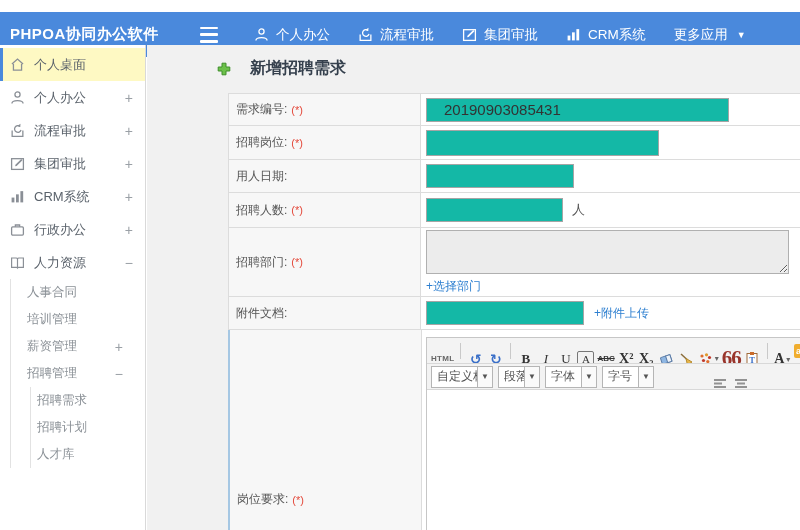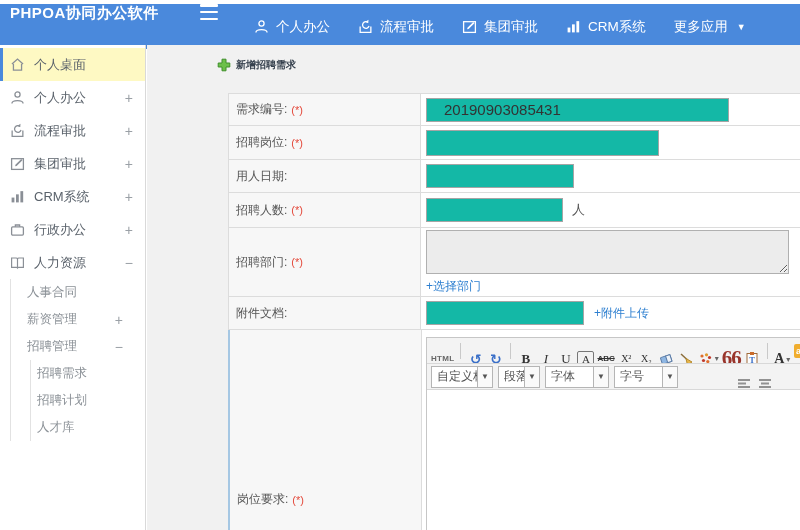--- a/index.html
+++ b/index.html
@@ -1,21 +1,21 @@
 <!DOCTYPE html>
 <html><head>
 <meta charset="utf-8">
 <style>
   * { margin:0; padding:0; box-sizing:border-box; }
   html,body { width:800px; height:530px; overflow:hidden; background:#fff;
     font-family:"Liberation Sans","DejaVu Sans",sans-serif; }
 
   
-  .header { position:absolute; left:0; top:4px; width:800px; height:45px;
-    background:#4a89dc; display:flex; align-items:flex-start; color:#fff; }
+  .header { position:absolute; left:0; top:12px; width:800px; height:45px;
+    background:#4a89dc; display:flex; align-items:center; color:#fff; }
   .logo { width:186px; padding-left:10px; font-size:15px; font-weight:bold; letter-spacing:.5px; }
   .hamburger { width:22px; height:16px; margin-left:14px; display:flex; flex-direction:column;
     justify-content:space-between; cursor:pointer; }
   .hamburger span { display:block; width:18px; height:2.5px; background:#fff; border-radius:1px; }
   .topnav { display:flex; align-items:center; margin-left:18px; }
   .topnav .nav-item { display:flex; align-items:center; gap:7px; padding:0 14px; height:45px;
     font-size:13.5px; cursor:pointer; }
   .topnav svg { display:block; }
   .caret-down { font-size:9px; margin-left:2px; }
 
@@ -30,22 +30,22 @@
   .s-children { margin-left:10px; border-left:1px solid #e2e2e2; }
   .s-child { height:27px; display:flex; align-items:center; padding-left:16px; font-size:12.5px;
     color:#8b9197; cursor:pointer; }
   .s-child .expand { margin-right:22px; }
   .s-children2 { margin-left:19px; border-left:1px solid #e2e2e2; }
   .s-children2 .s-child { padding-left:6px; }
 
   
   .main { position:absolute; left:147px; top:45px; width:653px; height:485px;
     background:#f1f1f1; overflow:hidden; }
-  .page-title { position:absolute; left:70px; top:13px; display:flex; align-items:center; gap:5px;
-    font-size:10px; font-weight:bold; color:#35404d; }
+  .page-title { position:absolute; left:70px; top:13px; display:flex; align-items:center; gap:19px;
+    font-size:16px; font-weight:bold; color:#35404d; }
 
   .form-table { position:absolute; left:81px; top:48px; width:660px; }
   .frow { display:grid; grid-template-columns:192px 1fr; background:#fff;
     border:1px solid #dcdcdc; border-top:none; }
   .frow.first { border-top:1px solid #dcdcdc; }
   .fl { background:#f7f7f7; border-right:1px solid #dcdcdc; display:flex; align-items:center;
     padding-left:7px; font-size:12px; color:#555; gap:4px; }
   .req { color:#e4493b; font-size:11px; }
   .fv { display:flex; align-items:center; padding-left:5px; background:#fff; }
   .h33{height:33px}.h34{height:34px}.h35{height:35px}.h69{height:69px}
@@ -70,33 +70,33 @@
     font-size:13px; color:#333; cursor:pointer; border-radius:2px;margin-top:16px; }
   .tsep { width:1px; height:16px; background:#c9c9c9; margin:0 3px; flex:none; }
   .t-src { font-size:8px; font-weight:bold; color:#666; letter-spacing:.3px; }
   .t-undo,.t-redo { color:#3a6fc8; font-weight:bold; font-size:14px; }
   .t-b { font-family:"Liberation Serif","DejaVu Serif",serif; font-weight:bold; }
   .t-i { font-family:"Liberation Serif","DejaVu Serif",serif; font-style:italic; }
   .t-u { font-family:"Liberation Serif","DejaVu Serif",serif; text-decoration:underline; }
   .t-abox { font-family:"Liberation Serif","DejaVu Serif",serif; font-size:11px;
     border:1px solid #777; padding:0 2px; height:15px; }
   .t-abc { font-size:8px; font-weight:bold; text-decoration:line-through; }
-  .t-supsub { font-size:10px; font-weight:normal; font-family:"Liberation Serif","DejaVu Serif",serif; }
+  .t-supsub { font-size:14px; font-weight:bold; font-family:"Liberation Serif","DejaVu Serif",serif; }
   .t-quote { font-family:"Liberation Serif","DejaVu Serif",serif; font-weight:bold;
     color:#99342b; font-size:21px; letter-spacing:-1px; }
   .t-fc { font-family:"Liberation Serif","DejaVu Serif",serif; font-size:14px; font-weight:bold; }
   .mini-caret { font-size:8px; color:#666; margin-left:2px; }
   .t-hl { width:15px; height:14px; background:#f0ad2e; border-radius:2px; color:#fff;
     font-size:9px; font-weight:bold; display:flex; align-items:center; justify-content:center; flex:none; }
   .sel { height:22px; border:1px solid #b5b5b5; background:#fff; display:flex; align-items:center;
     font-size:12px; color:#555; cursor:pointer; flex:none; }
   .sel .sel-label { padding:0 5px; flex:1; overflow:hidden; }
   .sel .sel-caret { width:15px; height:100%; border-left:1px solid #b5b5b5; background:#fafafa;
     display:flex; align-items:center; justify-content:center; font-size:8px; color:#555; }
-  .w62{width:62px}.w66{width:42px}.w64{width:64px}
+  .w62{width:62px}.w66{width:42px}.w64{width:52px}
   .align-group { display:flex; gap:4px; margin-left:52px; }
   .editor-body { height:250px; background:#fff; }
 </style>
 </head>
 <body>
 
 <div class="header">
   <div class="logo">PHPOA协同办公软件</div>
   <div class="hamburger">
       <span></span>
@@ -218,20 +218,23 @@
           <path d="M7 3.5 V11.4" stroke="currentColor" stroke-width="1.1"></path>
         </svg>
     </span>
     <span>人力资源</span>
     <span class="expand">−</span>
   </div>
 
   <div class="s-children">
     <div class="s-child">
         <span>人事合同</span>
+      </div>
+    <div class="s-child">
+        <span>培训管理</span>
       </div>
     <div class="s-child">
       <span>薪资管理</span>
       <span class="expand">+</span>
     </div>
     <div class="s-child">
       <span>招聘管理</span>
       <span class="expand">−</span>
     </div>
     <div class="s-children2">

